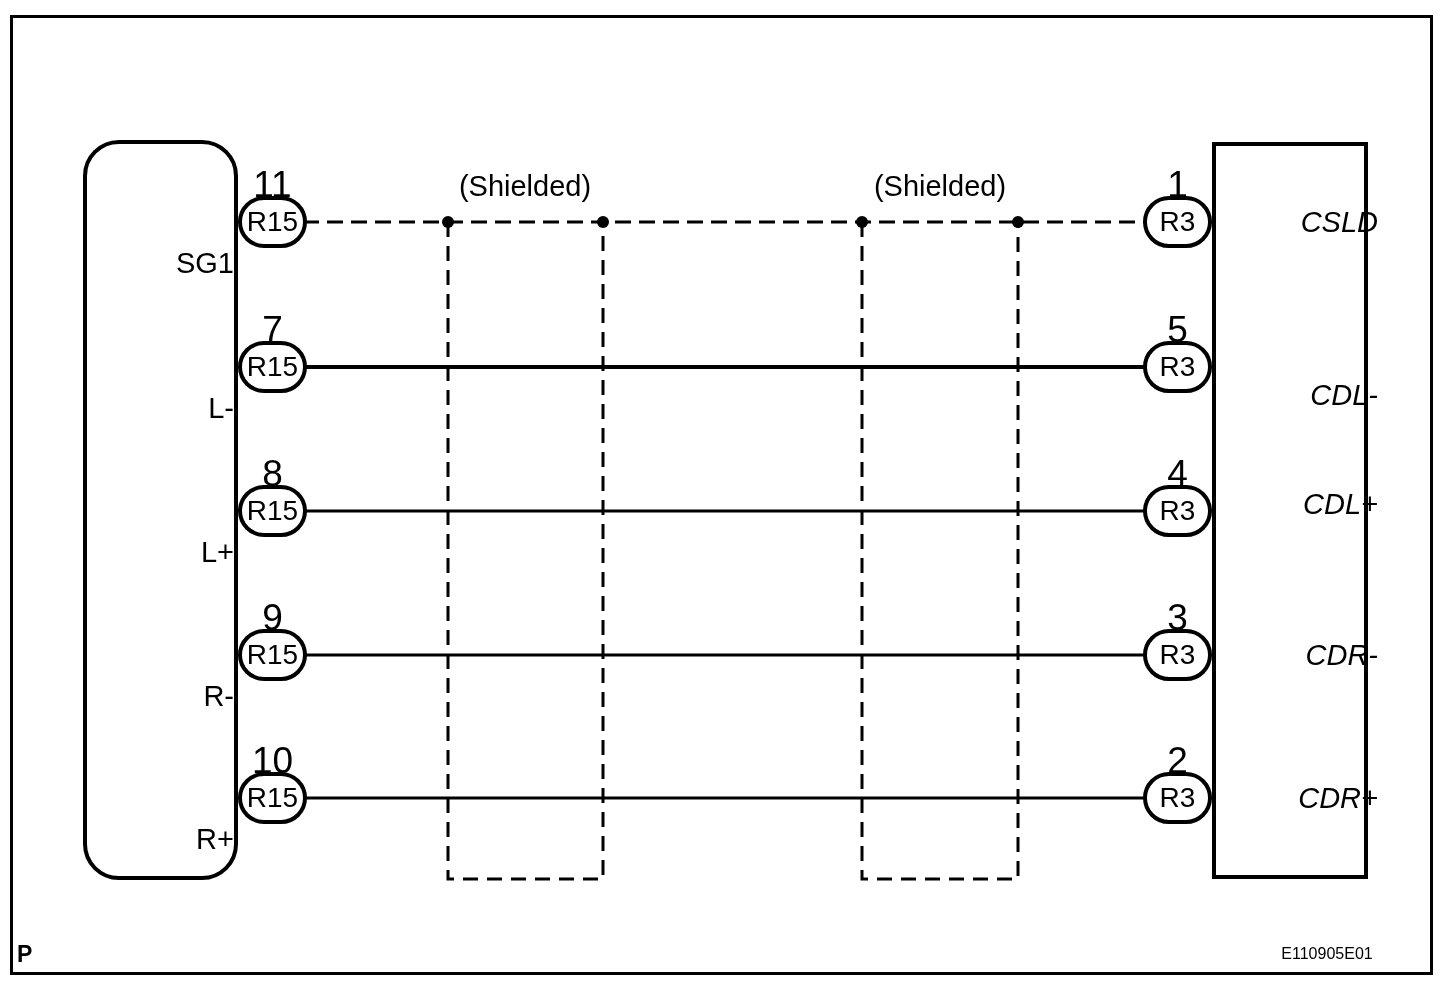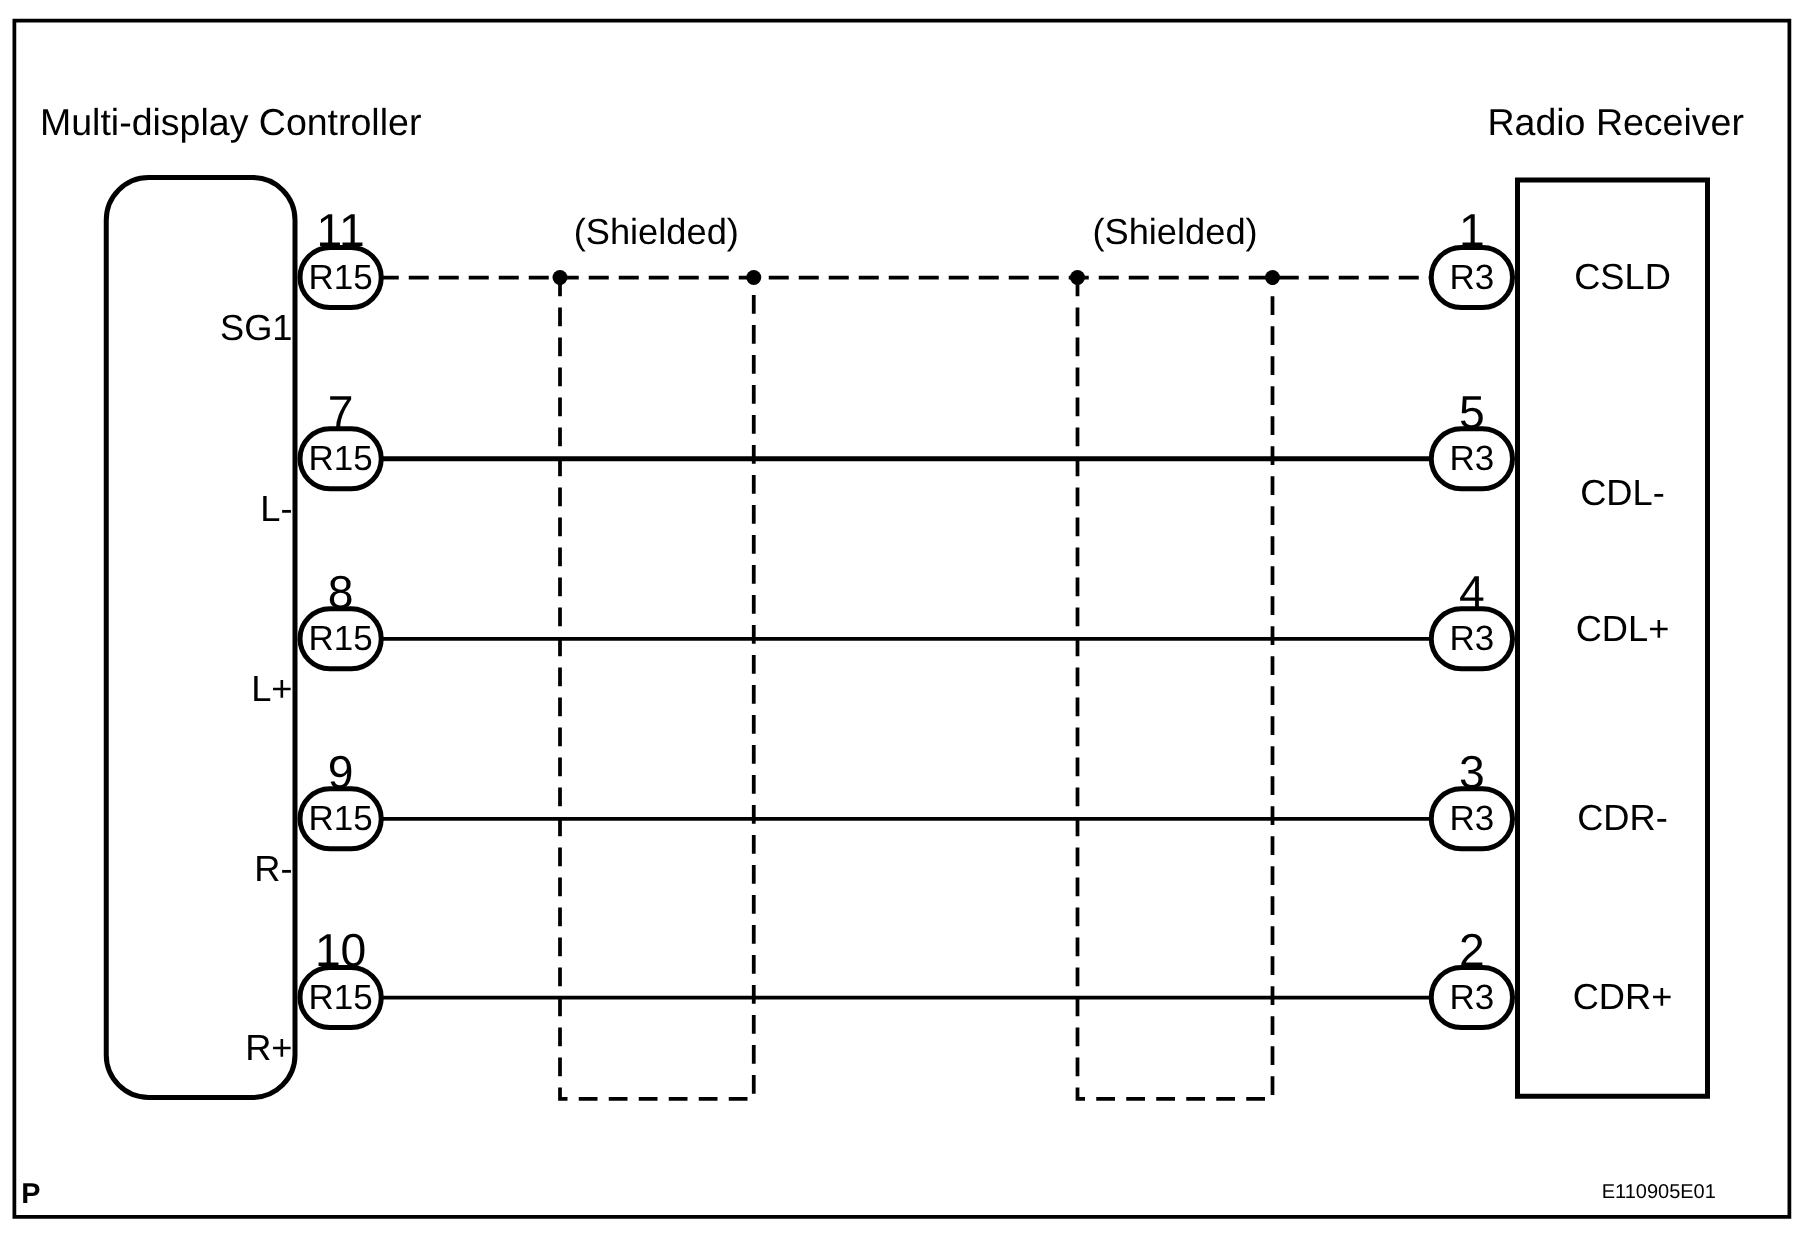--- a/index.html
+++ b/index.html
@@ -51,21 +51,21 @@
     text-align: center;
     white-space: nowrap;
   }
   .pin-label {
     height: 32px;
     font-size: 29px;
     line-height: 32px;
     white-space: nowrap;
   }
   .pin-label.left-side { width: 134px; text-align: right; margin-top: 41px; }
-  .pin-label.right-side { width: 160px; text-align: center; }
+  .pin-label.right-side { width: 160px; text-align: right; font-style: italic; }
   .shield-label {
     width: 220px;
     font-size: 29px;
     line-height: 32px;
     text-align: center;
     white-space: nowrap;
   }
   .footer-p {
     font-size: 23px;
     font-weight: bold;
@@ -78,22 +78,20 @@
     text-align: center;
   }
 </style>
 </head>
 <body>
 
 <div class="stage">
 
   <div class="abs outer-border"></div>
 
-  <div class="abs component-title" style="left:32px; top:83px;">Multi-display Controller</div>
-  <div class="abs component-title" style="left:1190px; top:83px;">Radio Receiver</div>
 
   <div class="abs controller-box"></div>
   <div class="abs receiver-box"></div>
 
   <svg class="abs wires" width="1456" height="994" viewBox="0 0 1456 994">
 
     <line x1="303" y1="222" x2="1147" y2="222" stroke="#000" stroke-width="3" stroke-dasharray="16 8"></line>
 
     <line x1="303" y1="367" x2="1147" y2="367" stroke="#000" stroke-width="4"></line>
     <line x1="303" y1="511" x2="1147" y2="511" stroke="#000" stroke-width="3"></line>

